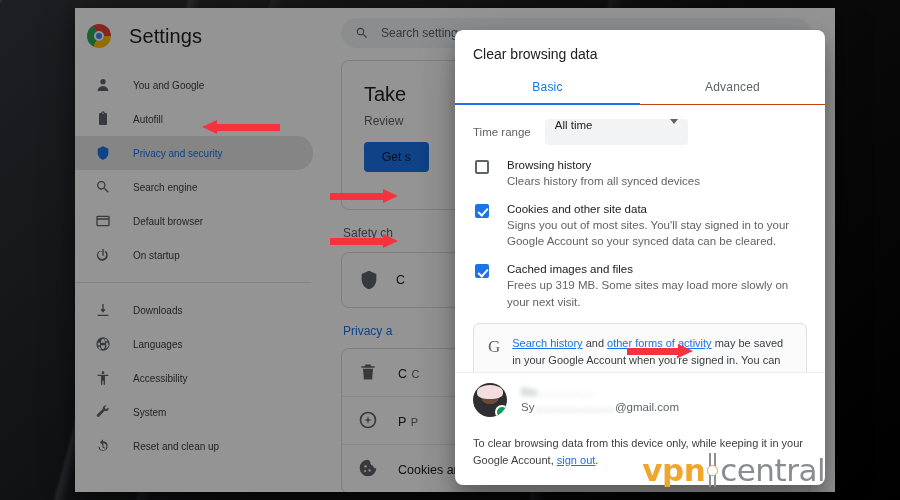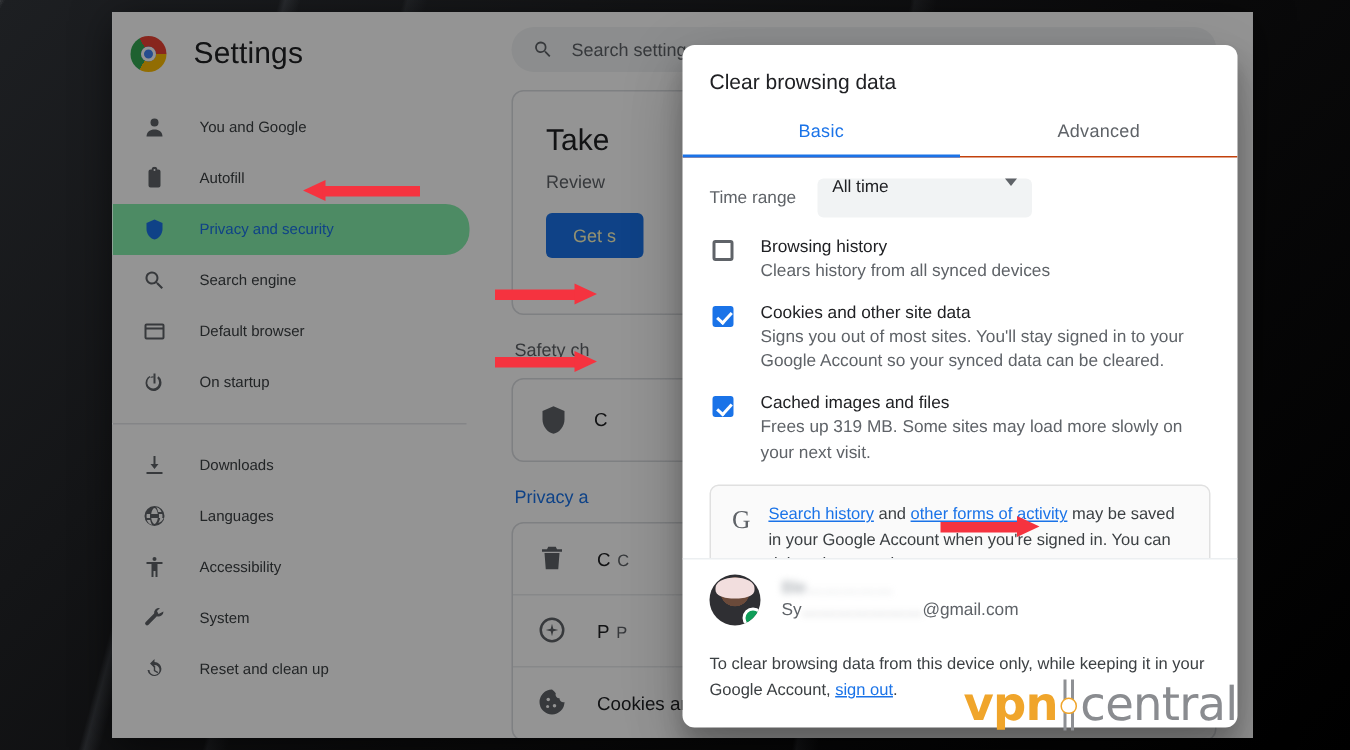--- a/index.html
+++ b/index.html
@@ -56,41 +56,41 @@
   .nav-sep{ height:1px; background:#e4e6e9; margin:6px 16px 6px 0; }
   .nav-item{
     display:flex; align-items:center; height:34px; padding-left:18px;
     font-size:10px; color:#3c4043; cursor:default; white-space:nowrap;
   }
   .nav-item .ic{ width:20px; height:20px; flex:0 0 20px; margin-right:20px;
     display:flex; align-items:center; justify-content:center; color:#5f6368; }
   .nav-item .ic svg{ width:16px; height:16px; fill:currentColor; }
   .nav-item.active{
     color:#1a73e8; font-weight:500;
-    background:#86efac; border-radius:0 16px 16px 0; margin-right:14px;
+    background:#e5e5e5; border-radius:0 16px 16px 0; margin-right:14px;
   }
   .nav-item.active .ic{ color:#1a73e8; }
 
   
   #content{ position:absolute; left:252px; top:0; right:0; bottom:0; background:#fff; z-index:5;}
   #searchbar{
     margin:10px 24px 0 14px; height:30px; background:#f1f3f4; border-radius:16px;
     display:flex; align-items:center; padding:0 14px; color:#5f6368; font-size:12px;
   }
   #searchbar svg{width:14px;height:14px;fill:#5f6368;margin-right:12px;}
 
   .card{
     margin:12px 24px 0 14px; border:1px solid #dadce0; border-radius:8px;
     background:#fff; position:relative; overflow:hidden;
   }
   #card-safety{ height:150px; padding:22px 22px; }
   #card-safety h2{ font-size:20px;color:#202124;font-weight:400;}
   #card-safety p{ font-size:12px;color:#5f6368;margin-top:8px;}
   #card-safety .btn{
-    margin-top:14px; display:inline-block; background:#1a73e8; color:#fef9c3;
+    margin-top:14px; display:inline-block; background:#1a73e8; color:#0f172a;
     font-size:12px; border-radius:4px; padding:8px 18px;
   }
   .cloud{
     position:absolute; right:30px; top:34px; width:86px;height:50px;
     border:1.5px solid #c9d6ef; border-radius:26px;
   }
   .cloud:before{content:"";position:absolute;left:14px;top:-18px;width:44px;height:40px;
     border:1.5px solid #c9d6ef;border-bottom:none;border-radius:24px 24px 0 0;background:#fff;}
   .cloud:after{content:"";position:absolute;left:-16px;top:52px;width:70px;height:26px;
     border:1.5px solid #c9d6ef;border-top:none;border-radius:0 0 30px 30px;}

